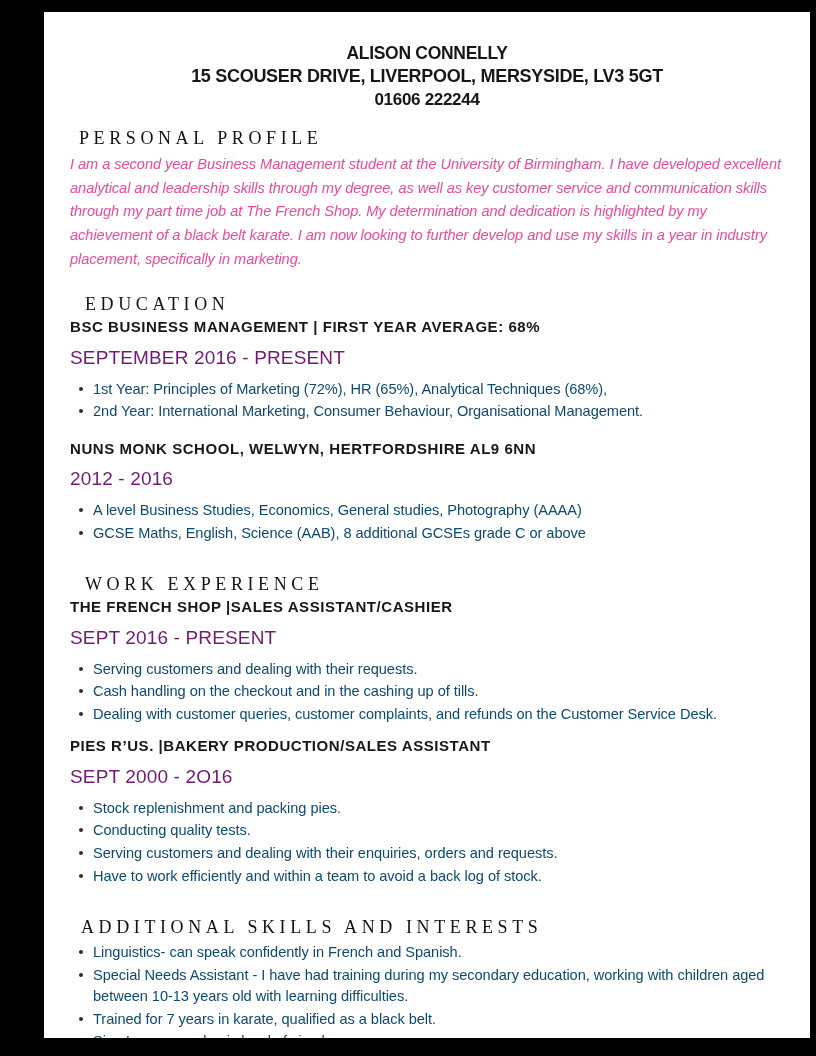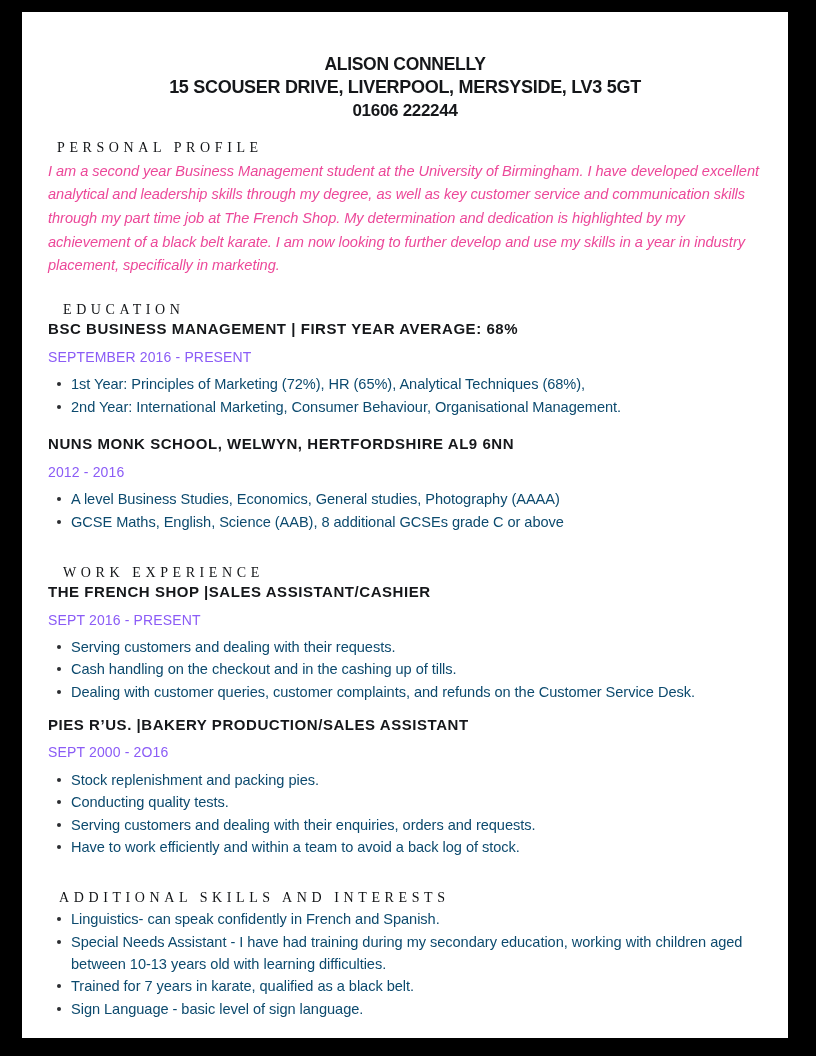--- a/index.html
+++ b/index.html
@@ -21,41 +21,42 @@
     height: 1056px;
     background: #000000;
     padding: 12px 28px 18px 22px;
   }
 
   #sheet {
     box-sizing: border-box;
     width: 100%;
     height: 100%;
     background: #ffffff;
-    padding: 41px 26px 10px 26px;
+    padding: 30px 26px 10px 26px;
     overflow: hidden;
+    margin-left: 22px;
   }
 
   
   .hdr {
     text-align: center;
     font-family: "Liberation Sans", sans-serif;
     font-weight: bold;
     color: #15171a;
     letter-spacing: -0.3px;
     line-height: 1.32;
   }
   .hdr-name { font-size: 17.5px; }
   .hdr-addr { font-size: 18px; }
   .hdr-phone { font-size: 17px; }
 
   
   .sec-head {
     font-family: "Liberation Serif", "DejaVu Serif", serif;
-    font-size: 14px;
+    font-size: 18px;
     font-weight: 400;
     color: #111316;
     letter-spacing: 4.6px;
     white-space: nowrap;
     line-height: 1.1;
   }
   .sec-head.indent-sm { margin-left: 9px; }
   .sec-head.indent-md { margin-left: 15px; }
   .sec-head.indent-lg { margin-left: 11px; }
 
@@ -65,23 +66,23 @@
     font-weight: bold;
     font-size: 15px;
     color: #15171a;
     letter-spacing: 0.55px;
     line-height: 1.25;
   }
 
   
   .entry-date {
     font-family: "Liberation Sans", sans-serif;
-    font-size: 14px;
+    font-size: 19px;
     font-weight: 400;
-    color: #8b5cf6;
+    color: #701a75;
     letter-spacing: 0.15px;
     line-height: 1.3;
   }
 
   
   .body-para {
     font-family: "Liberation Sans", sans-serif;
     font-size: 14.6px;
     color: #ec4899;
     line-height: 1.62;

